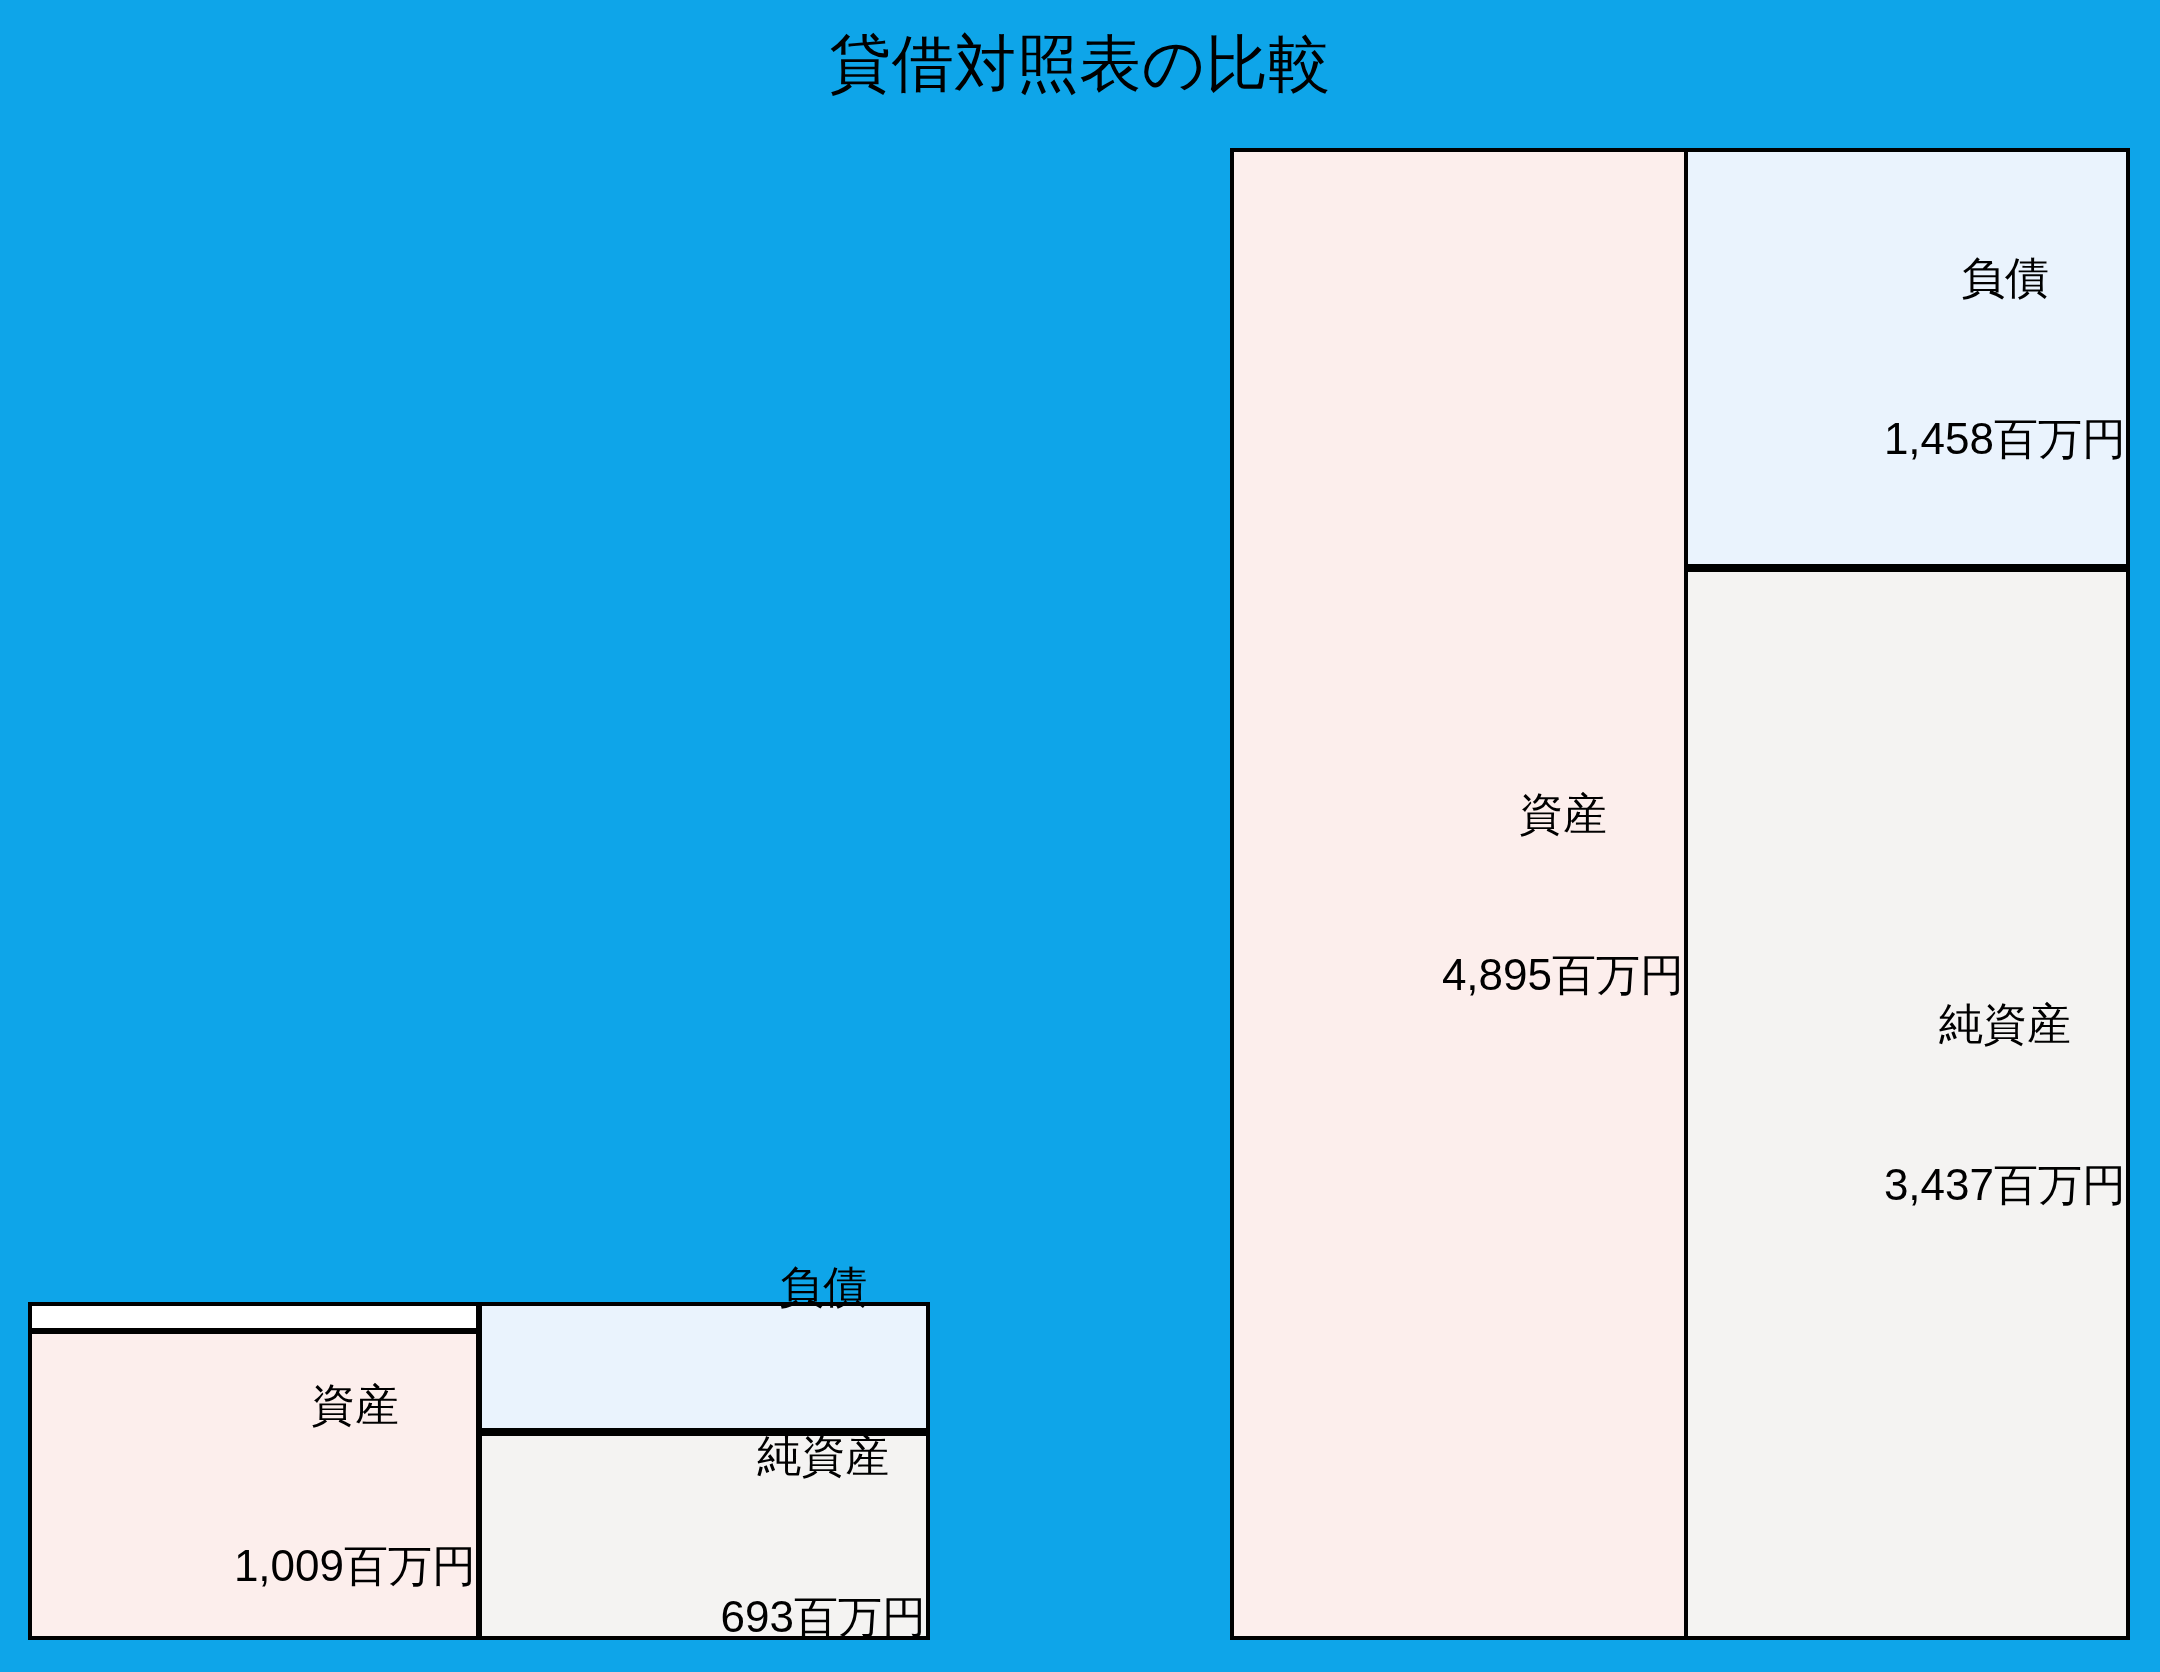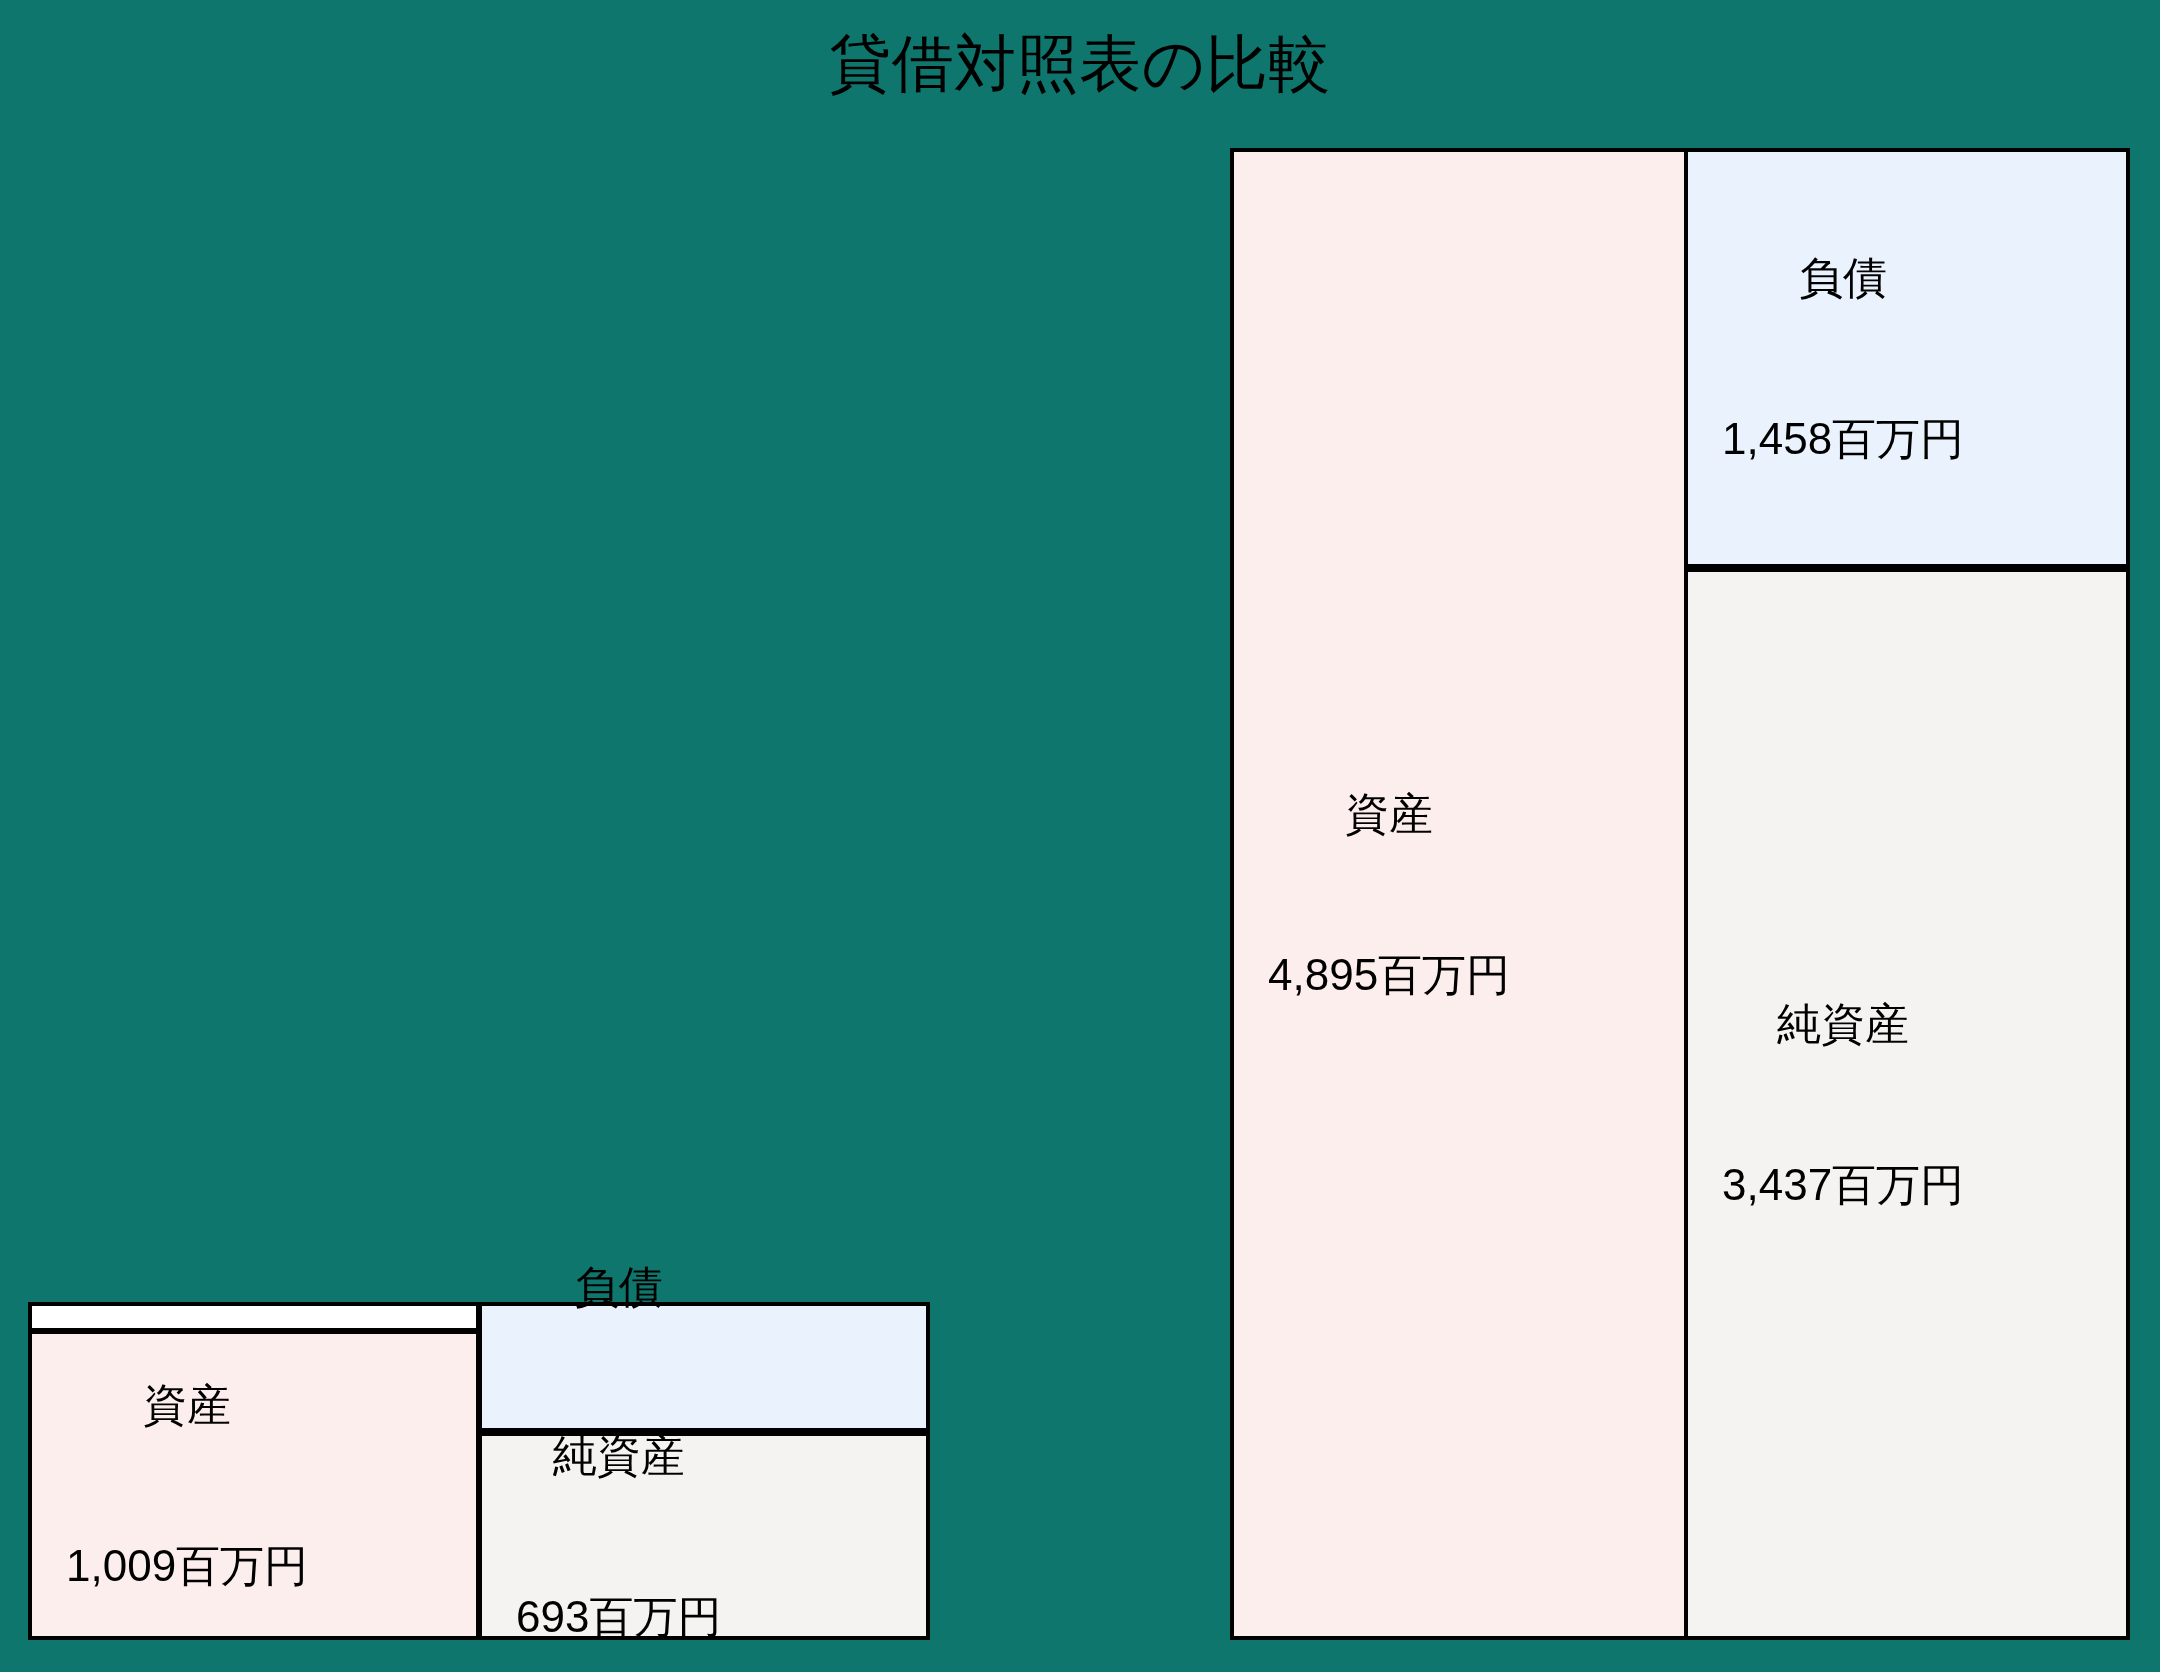--- a/index.html
+++ b/index.html
@@ -10,21 +10,21 @@
   }
   body {
     font-family: "Liberation Sans", "DejaVu Sans", sans-serif;
     color: #000000;
   }
 
   #canvas {
     position: relative;
     width: 2160px;
     height: 1672px;
-    background: #0f766e;
+    background: #0ea5e9;
     overflow: hidden;
   }
 
   
   #chart-title {
     position: absolute;
     left: 0;
     top: 28px;
     width: 2160px;
     text-align: center;
@@ -40,21 +40,21 @@
   .bs-group {
     position: absolute;
   }
 
   .bs-box {
     position: absolute;
     box-sizing: border-box;
     border: 4px solid #000000;
     display: flex;
     align-items: center;
-    justify-content: flex-start;
+    justify-content: flex-end;
     text-align: center;
     overflow: visible;
     padding-left: 34px;
   }
 
   .bs-box .box-text {
     font-size: 44px;
     line-height: 1.22;
     font-weight: 400;
     color: #000000;

